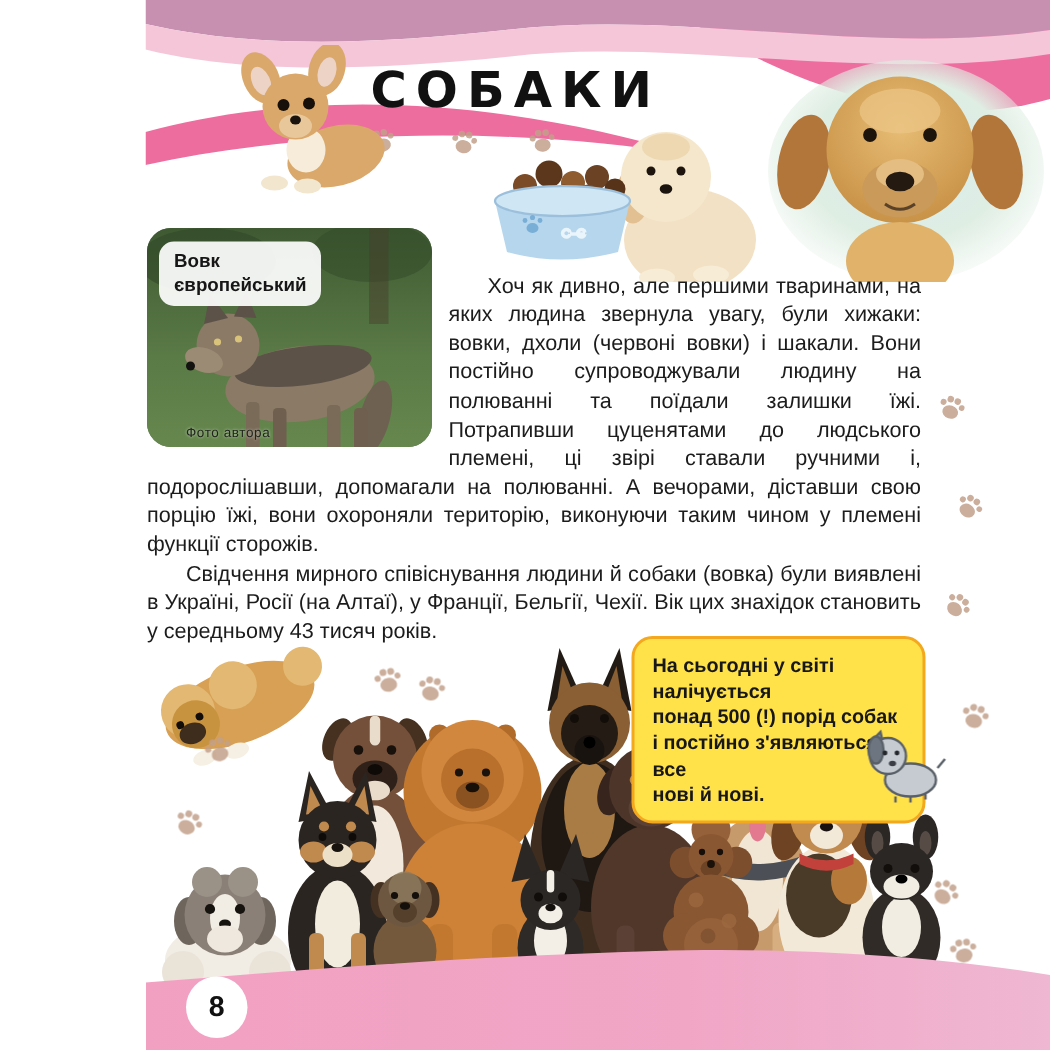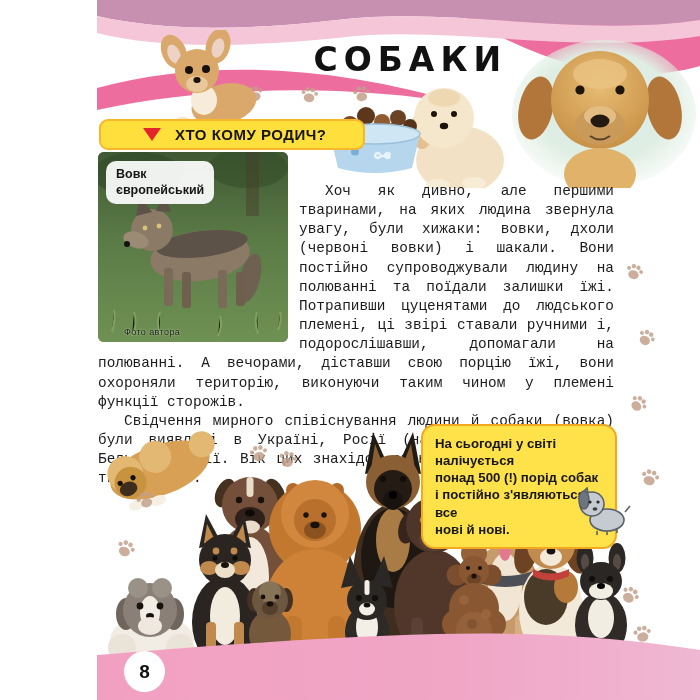--- a/index.html
+++ b/index.html
@@ -5,44 +5,44 @@
   html,body{margin:0;padding:0;background:#ffffff;}
   body{width:700px;height:700px;position:relative;overflow:hidden;
        font-family:"Liberation Sans","DejaVu Sans",sans-serif;color:#1f1f1f;}
   .page{position:absolute;left:97px;top:0;width:603px;height:700px;background:#ffffff;}
   svg{display:block;}
 
   
   .top-decor{position:absolute;left:0;top:0;width:603px;height:118px;}
 
   
-  .title{position:absolute;left:150px;top:40px;width:260px;text-align:right;
+  .title{position:absolute;left:150px;top:40px;width:260px;text-align:left;
          font-family:"DejaVu Sans","Liberation Sans",sans-serif;
          font-size:33px;font-weight:800;letter-spacing:6px;color:#111111;}
 
   
   .banner{position:absolute;left:2px;top:119px;width:266px;height:31px;
           background:#ffdf3b;border:2px solid #f8b62b;border-radius:9px;
           display:flex;align-items:center;box-sizing:border-box;padding-left:42px;z-index:4;}
   .banner .tri{width:0;height:0;border-left:9px solid transparent;border-right:9px solid transparent;
                border-top:13px solid #e3252b;margin-right:14px;flex:none;}
   .banner .label{font-size:15px;font-weight:bold;color:#151515;letter-spacing:.5px;white-space:nowrap;}
 
   
   .content{position:absolute;left:1px;top:152px;width:516px;z-index:2;}
-  .wolf-fig{float:left;width:190px;height:190px;margin:0 11px 6px 0;position:relative;
-            border-radius:6px;overflow:hidden;background:#4e693f;}
+  .wolf-fig{float:left;width:190px;height:146px;margin:0 11px 6px 0;position:relative;
+            border-radius:16px;overflow:hidden;background:#4e693f;}
   .wolf-label{position:absolute;left:8px;top:9px;background:rgba(255,255,255,.92);
               border-radius:10px;padding:5px 10px;font-size:12.5px;font-weight:bold;
               color:#161616;line-height:1.3;white-space:pre-line;}
   .wolf-credit{position:absolute;left:26px;bottom:5px;font-size:9px;color:#20241c;
                text-shadow:0 0 2px rgba(230,240,220,.8);letter-spacing:.4px;margin-top:28px;}
 
   .content p{margin:0;font-size:14.4px;line-height:1.33;text-align:justify;
-             color:#1c1c1c;hyphens:auto;font-family:Liberation Mono, monospace;}
+             color:#1c1c1c;hyphens:auto;}
   .content p.p1{margin-top:30px;text-indent:26px;}
   .content p.p2{text-indent:26px;}
 
   
   .callout{position:absolute;left:324px;top:424px;width:196px;box-sizing:border-box;
            background:#ffe14a;border:2px solid #f3a81f;border-radius:14px;
            padding:9px 12px;font-size:13.2px;font-weight:bold;line-height:1.3;
            color:#171717;white-space:pre-line;z-index:5;}
 
   
@@ -172,24 +172,20 @@
       <g fill="#79aed6">
           <ellipse cx="33" cy="72" rx="4" ry="3.4"></ellipse>
           <circle cx="28" cy="67" r="1.6"></circle>
           <circle cx="33" cy="65" r="1.7"></circle>
           <circle cx="38" cy="67" r="1.6"></circle>
         </g>
       <path d="M58,76 h10 M58,76 a2.5,2.5 0 1,1 0,-1 M68,76 a2.5,2.5 0 1,1 0,-1" stroke="#eaf4fb" stroke-width="2.4" fill="none"></path>
     </g>
   </svg>
 
-  <div class="banner">
-    <span class="tri"></span>
-    <span class="label">ХТО КОМУ РОДИЧ?</span>
-  </div>
 
   <div class="content">
     <figure class="wolf-fig" style="margin-left:0">
       <svg width="190" height="190" viewBox="0 0 190 190">
         <defs>
             <linearGradient id="forest" x1="0" y1="0" x2="0" y2="1">
           <stop offset="0%" stop-color="#3f5a33"></stop>
               <stop offset="45%" stop-color="#5a7a46"></stop>
               <stop offset="100%" stop-color="#6f9153"></stop>
         </linearGradient>
@@ -222,21 +218,21 @@
           <circle cx="29" cy="92" r="3" fill="#141210"></circle>
           <circle cx="47" cy="76" r="2.4" fill="#d9c27a"></circle>
           <circle cx="61" cy="74" r="2.4" fill="#d9c27a"></circle>
         </g>
       </svg>
       <div class="wolf-label">Вовк
 європейський</div>
       <div class="wolf-credit">Фото автора</div>
     </figure>
     <p class="p1">Хоч як дивно, але першими тваринами, на яких людина звернула увагу, були хижаки: вовки, дхоли (червоні вовки) і шакали. Вони постійно супроводжували людину на полюванні та поїдали залишки їжі. Потрапивши цуценятами до людського племені, ці звірі ставали ручними і, подорослішавши, допомагали на полюванні. А вечорами, діставши свою порцію їжі, вони охороняли територію, виконуючи таким чином у племені функції сторожів.</p>
-    <p class="p2">Свідчення мирного співіснування людини й собаки (вовка) були виявлені в Україні, Росії (на Алтаї), у Франції, Бельгії, Чехії. Вік цих знахідок становить у середньому 28 тисяч років.</p>
+    <p class="p2">Свідчення мирного співіснування людини й собаки (вовка) були виявлені в Україні, Росії (на Алтаї), у Франції, Бельгії, Чехії. Вік цих знахідок становить у середньому 43 тисяч років.</p>
   </div>
 
   <div class="paw" style="left:528px;top:262px;transform:rotate(18deg)">
       <svg>
         <use href="#paw"></use>
       </svg>
     </div>
   <div class="paw" style="left:540px;top:328px;transform:rotate(30deg)">
       <svg>
         <use href="#paw"></use>

